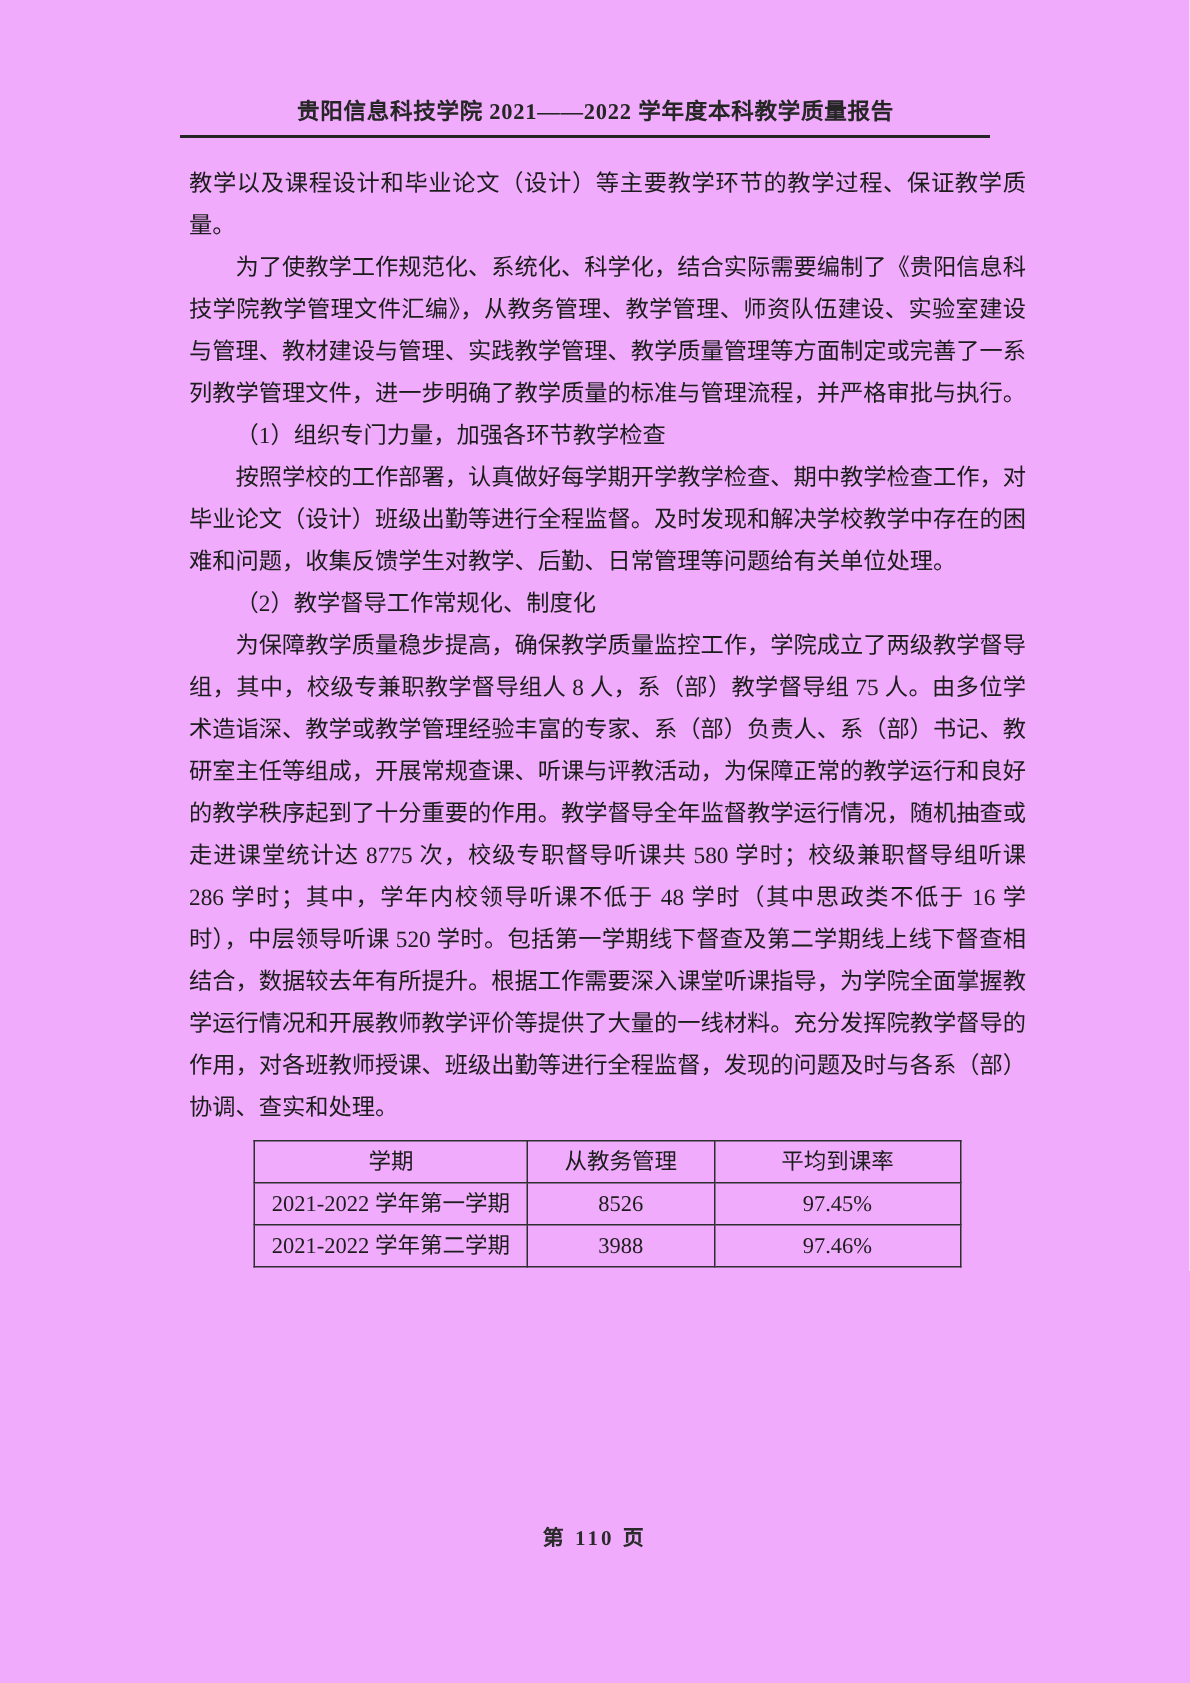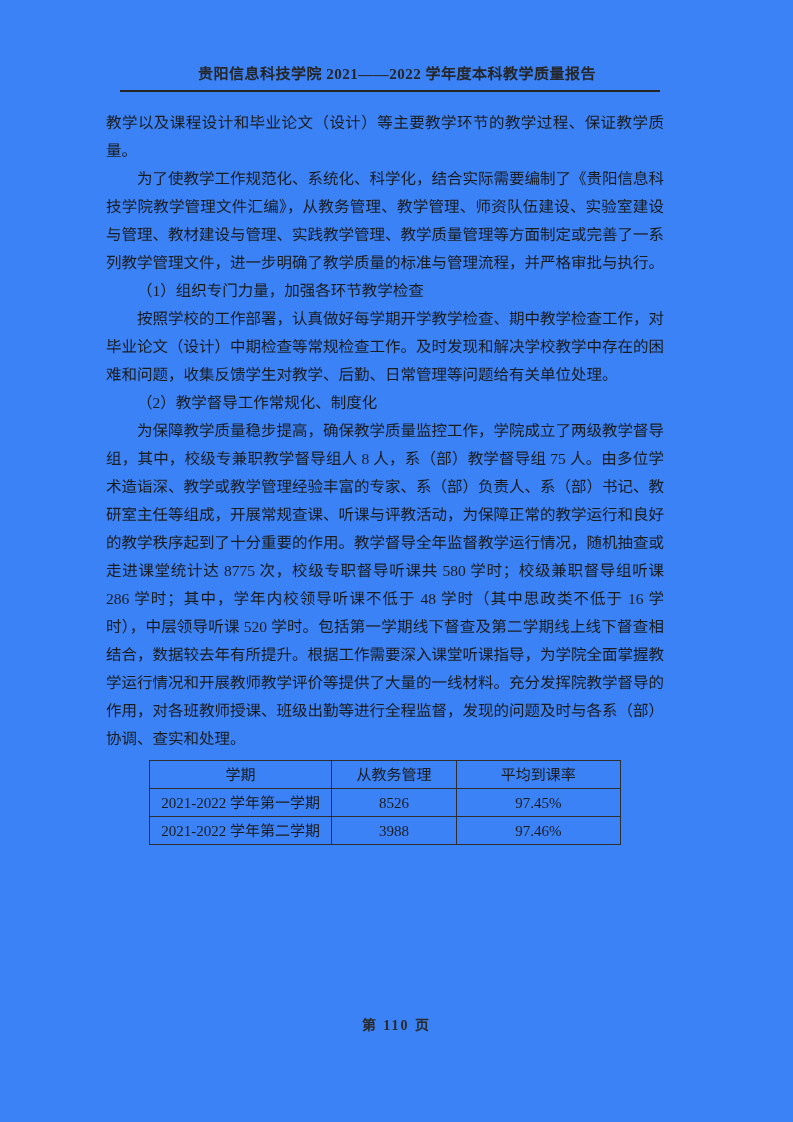--- a/index.html
+++ b/index.html
@@ -5,21 +5,21 @@
   html, body {
     margin: 0;
     padding: 0;
     background: #ffffff;
   }
   .page {
     position: relative;
     width: 793px;
     height: 1122px;
     margin: 0 auto;
-    background: #3b82f6;
+    background: #f0abfc;
     box-sizing: border-box;
     overflow: hidden;
     font-family: "Liberation Serif", "DejaVu Serif", serif;
     color: #1e1e1e;
   }
   
   .header-title {
     position: absolute;
     top: 62px;
     left: 118px;
@@ -35,21 +35,21 @@
     top: 90px;
     left: 120px;
     width: 540px;
     height: 0;
     border-top: 2.4px solid #252525;
   }
   
   .content {
     position: absolute;
     top: 109px;
-    left: 106px;
+    left: 126px;
     width: 558px;
     font-size: 15.5px;
     line-height: 28px;
     text-align: justify;
     text-justify: inter-ideograph;
     color: #1c1c1c;
   }
   .para {
     margin: 0;
   }
@@ -123,21 +123,21 @@
 
   <div class="content">
 
     <p class="para">教学以及课程设计和毕业论文（设计）等主要教学环节的教学过程、保证教学质量。</p>
 
     <p class="para indent">为了使教学工作规范化、系统化、科学化，结合实际需要编制了《贵阳信息科技学院教学管理文件汇编》，从教务管理、教学管理、师资队伍建设、实验室建设与管理、教材建设与管理、实践教学管理、教学质量管理等方面制定或完善了一系列教学管理文件，进一步明确了教学质量的标准与管理流程，并严格审批与执行。</p>
 
 
     <p class="para indent">（1）组织专门力量，加强各环节教学检查</p>
 
-    <p class="para indent">按照学校的工作部署，认真做好每学期开学教学检查、期中教学检查工作，对毕业论文（设计）中期检查等常规检查工作。及时发现和解决学校教学中存在的困难和问题，收集反馈学生对教学、后勤、日常管理等问题给有关单位处理。</p>
+    <p class="para indent">按照学校的工作部署，认真做好每学期开学教学检查、期中教学检查工作，对毕业论文（设计）班级出勤等进行全程监督。及时发现和解决学校教学中存在的困难和问题，收集反馈学生对教学、后勤、日常管理等问题给有关单位处理。</p>
 
     <p class="para indent">（2）教学督导工作常规化、制度化</p>
 
     <p class="para indent">为保障教学质量稳步提高，确保教学质量监控工作，学院成立了两级教学督导组，其中，校级专兼职教学督导组人 8 人，系（部）教学督导组 75 人。由多位学术造诣深、教学或教学管理经验丰富的专家、系（部）负责人、系（部）书记、教研室主任等组成，开展常规查课、听课与评教活动，为保障正常的教学运行和良好的教学秩序起到了十分重要的作用。教学督导全年监督教学运行情况，随机抽查或走进课堂统计达 8775 次，校级专职督导听课共 580 学时；校级兼职督导组听课 286 学时；其中，学年内校领导听课不低于 48 学时（其中思政类不低于 16 学时），中层领导听课 520 学时。包括第一学期线下督查及第二学期线上线下督查相结合，数据较去年有所提升。根据工作需要深入课堂听课指导，为学院全面掌握教学运行情况和开展教师教学评价等提供了大量的一线材料。充分发挥院教学督导的作用，对各班教师授课、班级出勤等进行全程监督，发现的问题及时与各系（部）协调、查实和处理。</p>
 
     <div class="table-block">
 
       <table class="doc-table">
         <thead>
           <tr>

